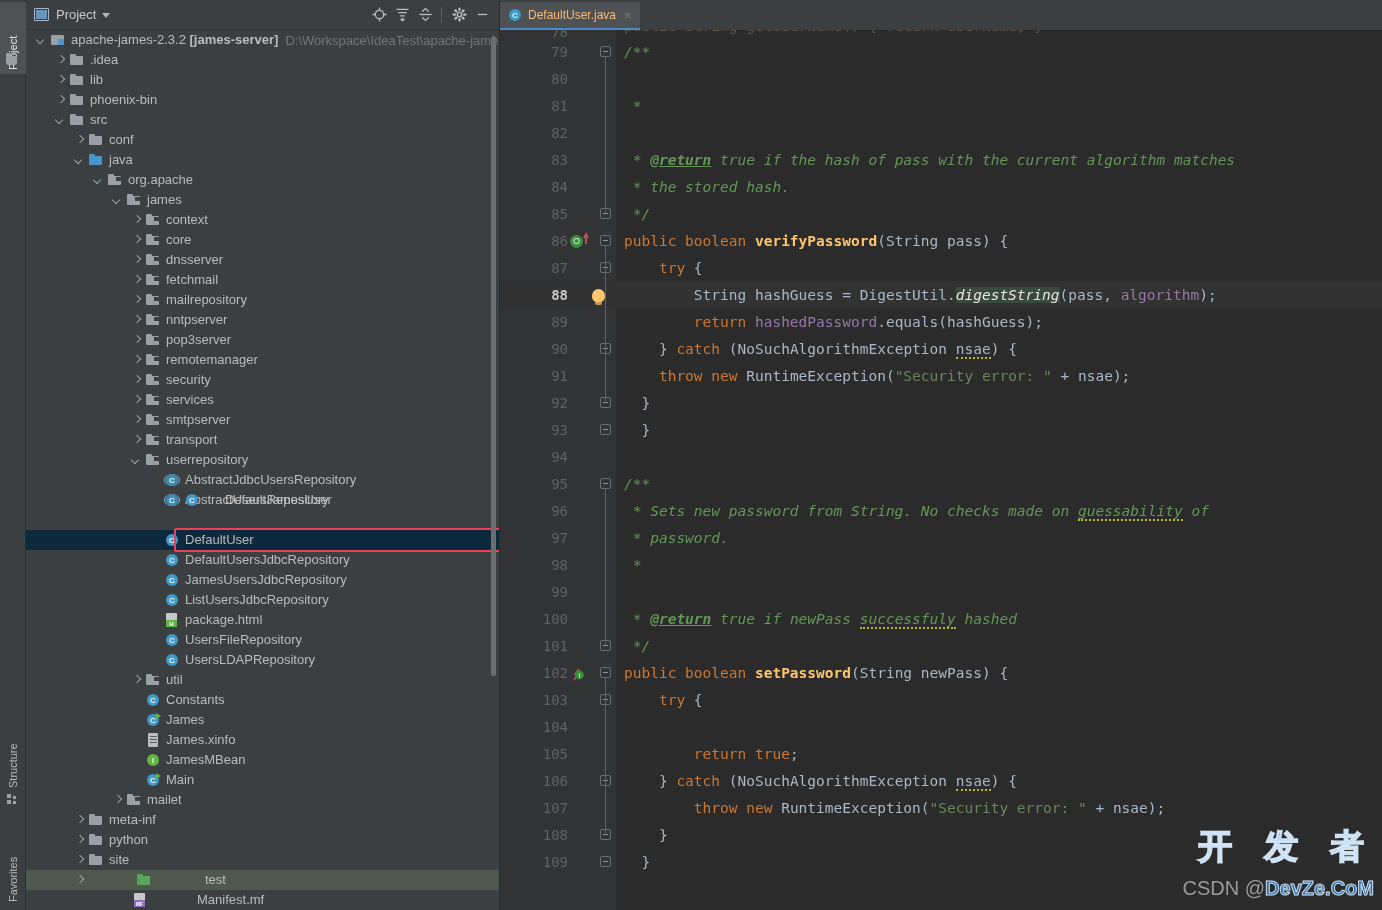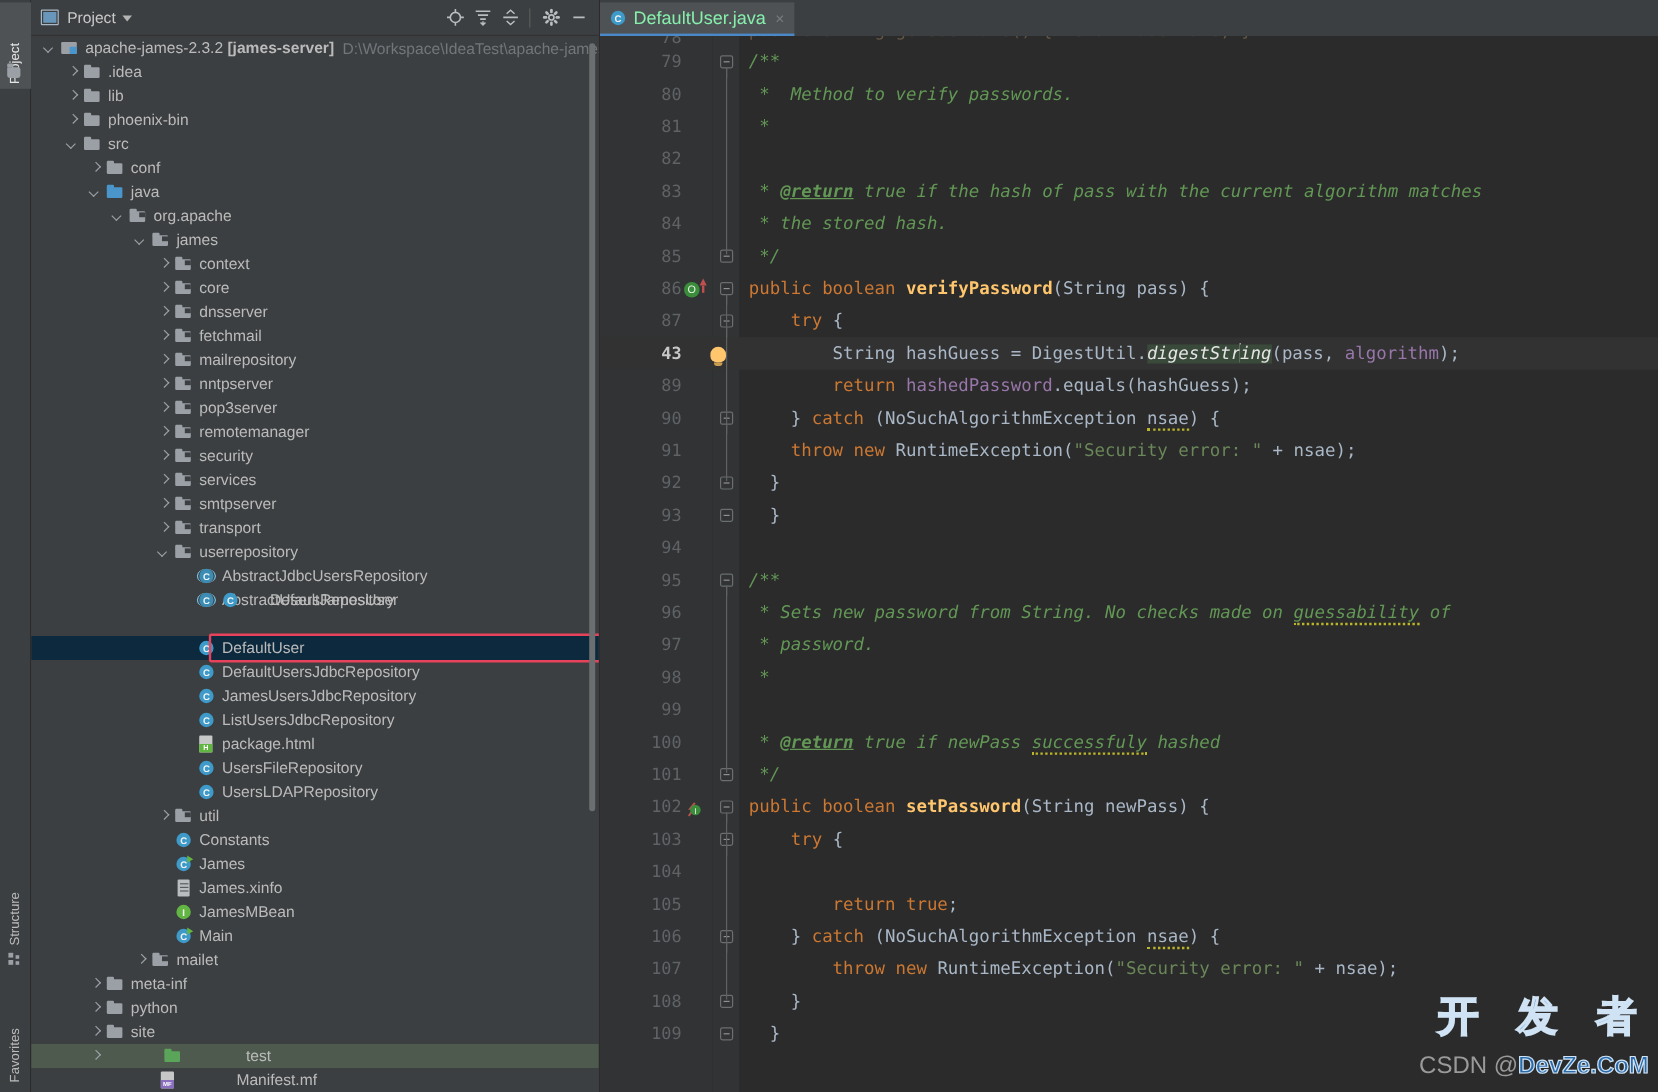--- a/index.html
+++ b/index.html
@@ -267,21 +267,21 @@
   .tab-ico { width:14px;height:14px;position:relative; }
   .tab-ico::before{
     content:""; position:absolute; left:1px; top:1px; width:12px;height:12px;
     border-radius:50%; background:#3d9ac9;
   }
   .tab-ico::after{
     content:"C"; position:absolute; left:0;top:0;width:14px;height:14px;
     display:flex;align-items:center;justify-content:center;
     font-size:8px;font-weight:bold;color:#f2f2f2;
   }
-  #tab-label { font-size:15px; color:#86efac; }
+  #tab-label { font-size:12px; color:#fdba74; }
   #tab-close { font-size:13px; color:#7a7d7e; margin-left:2px; }
 
   #code-area {
     flex:1 1 auto; position:relative; background:#2b2b2b;
     font-family:"DejaVu Sans Mono","Liberation Mono", monospace;
     font-size:14.5px; overflow:hidden;
   }
   #gutter {
     position:absolute; left:0; top:0; width:94px; height:100%;
     background:#313335;
@@ -743,21 +743,20 @@
       <div id="partial-line" style="position:absolute;left:124px;top:-12px;color:#6d5e4a;white-space:pre;opacity:.85;">public String getUserName() { return userName; }</div>
       <div class="ln" style="top:-6px;">78</div>
       <div id="code-lines">
           <div class="code-line" style="top: 8px;">
             <span class="ln">79</span>
             <span class="code-text"><span class="cmt">/**</span></span>
           </div>
           <div class="fold top" style="top: 16px;"></div>
           <div class="code-line" style="top: 35px;">
             <span class="ln">80</span>
-            <span class="code-text"><span class="cmt"> *  Method to verify passwords.</span></span>
           </div>
           <div class="code-line" style="top: 62px;">
             <span class="ln">81</span>
             <span class="code-text"><span class="cmt"> *</span></span>
           </div>
           <div class="code-line" style="top: 89px;">
             <span class="ln">82</span>
           </div>
           <div class="code-line" style="top: 116px;">
             <span class="ln">83</span>
@@ -780,21 +779,21 @@
             </span>
             <span class="code-text"><span class="kw">public boolean </span><span class="mdecl">verifyPassword</span>(String pass) {</span>
           </div>
           <div class="fold top" style="top: 205px;"></div>
           <div class="code-line" style="top: 224px;">
             <span class="ln">87</span>
             <span class="code-text">    <span class="kw">try</span> {</span>
           </div>
           <div class="fold top" style="top: 232px;"></div>
           <div class="code-line hl" style="top: 251px;">
-            <span class="ln cur">43</span>
+            <span class="ln cur">88</span>
             <span class="gmark" style="left: 92px;">
               <span class="bulb" style="display: block; margin-top: 2px;"></span>
             </span>
             <span class="code-text">        String hashGuess = DigestUtil.<span class="stat">digestStr</span><span class="caret"></span><span class="stat">ing</span>(pass, <span class="pfield">algorithm</span>);</span>
           </div>
           <div class="code-line" style="top: 278px;">
             <span class="ln">89</span>
             <span class="code-text">        <span class="kw">return </span><span class="pfield">hashedPassword</span>.equals(hashGuess);</span>
           </div>
           <div class="code-line" style="top: 305px;">

